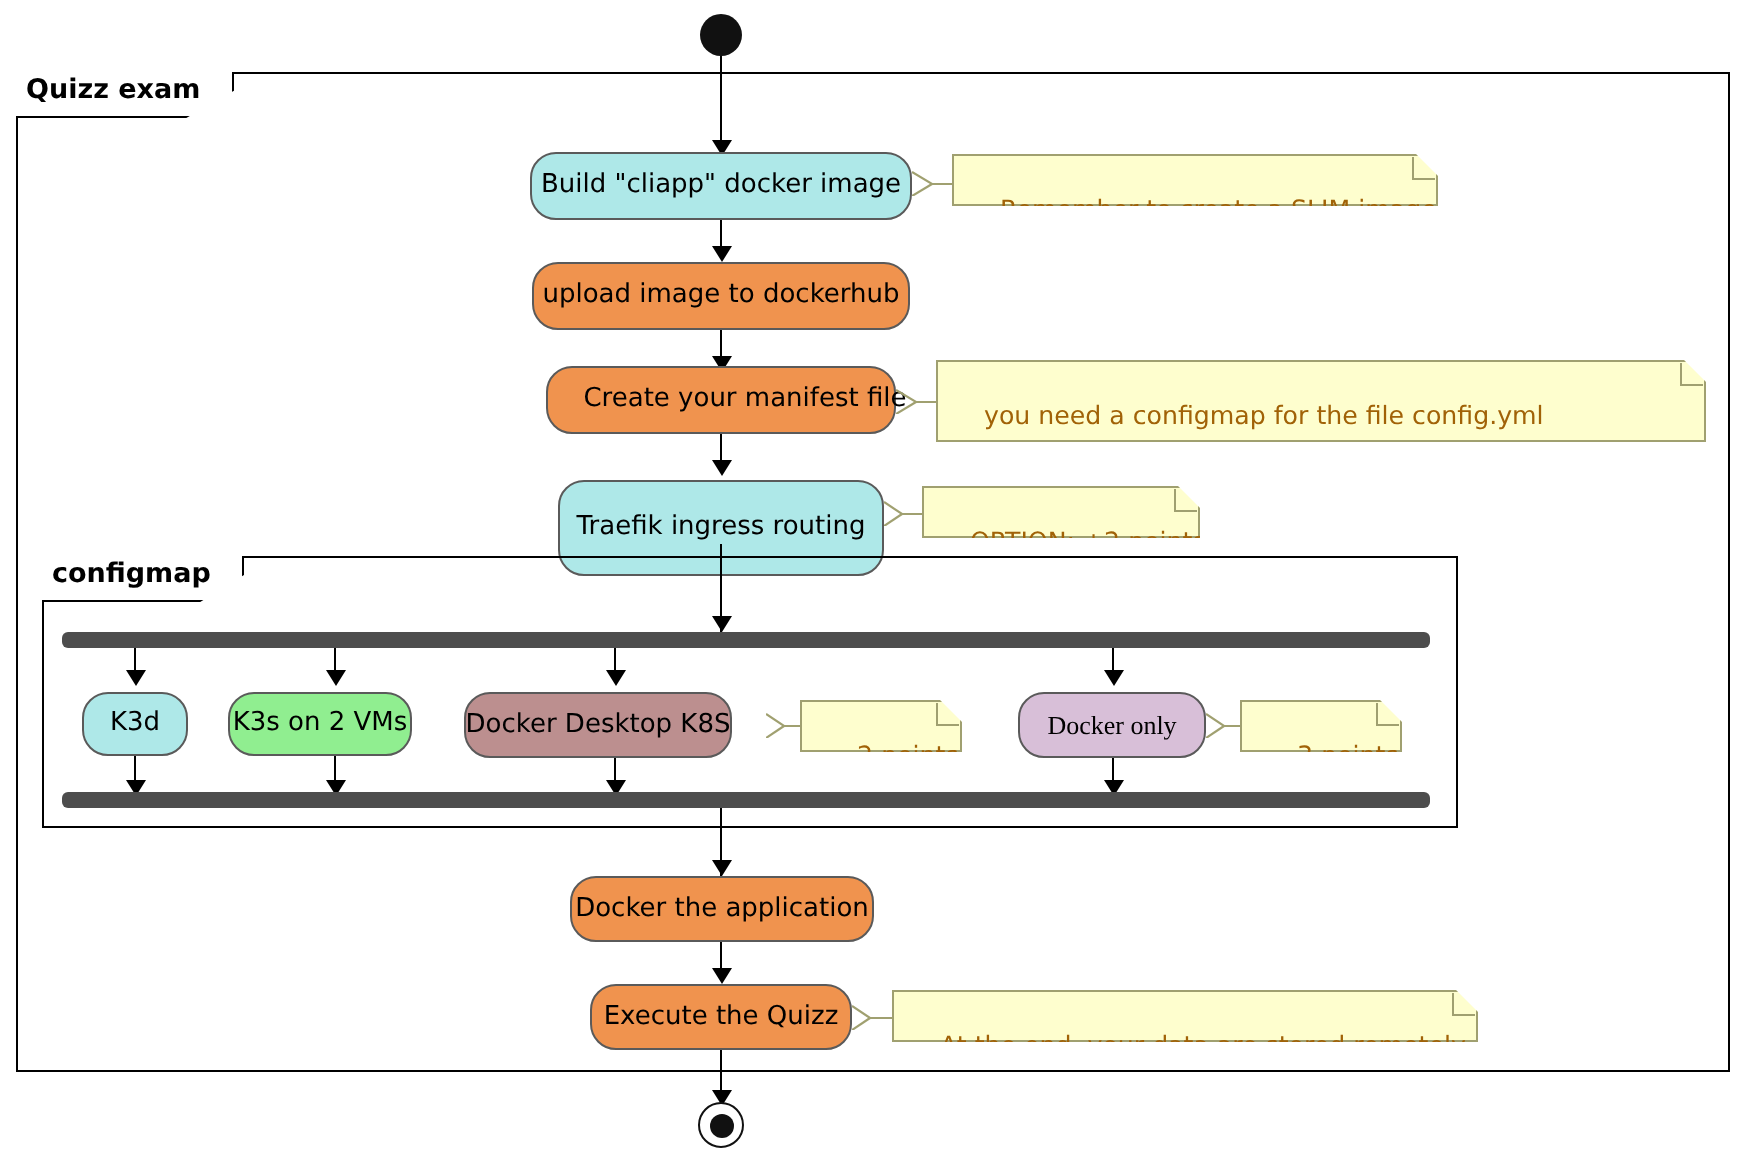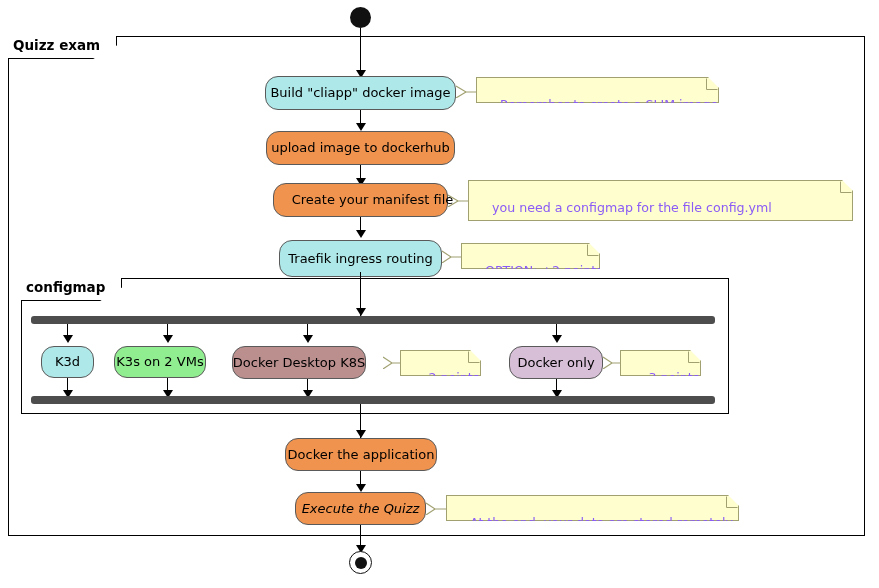--- a/index.html
+++ b/index.html
@@ -62,21 +62,21 @@
   }
   .activity span { position: relative; top: -0.5px; }
 
   
   .note {
     position: absolute;
     box-sizing: border-box;
     background: #FEFECE;
     border: 1px solid #A0A070;
     font-size: 12.6px;
-    color: #8b5cf6;
+    color: #a16207;
     padding: 4px 8px 4px 7px;
     line-height: 15px;
     white-space: pre;
     
     clip-path: polygon(0 0, calc(100% - 11px) 0, 100% 11px, 100% 100%, 0 100%);
   }
 
   
   .vline {
     position: absolute;
@@ -175,21 +175,21 @@
     <span>you need a configmap for the file config.yml</span><br>
     <span>IMPORTANT: your email xxxx@yncrea.fr is your identifier</span>
     <svg style="position:absolute; right:0; top:0; width:12px; height:12px;">
       <polyline points="0.5,0.5 0.5,11.5 11.5,11.5" fill="none" stroke="#A0A070" stroke-width="1"></polyline>
     </svg>
   </div>
 
   <div class="vline" style="left:360px; top:217px; height:17px;"></div>
   <div class="arrowhead" style="left:355.5px; top:230px;"></div>
 
-  <div class="activity" style="left:279px; top:240px; width:163px; height:37px; background:#AEE8E8;">
+  <div class="activity" style="left:279px; top:240px; width:163px; height:48px; background:#AEE8E8;">
     <span>Traefik ingress routing</span>
   </div>
 
   <svg class="leader" style="left:442px; top:249px; width:22px; height:14px;">
     <polyline points="0,2 9,8 22,8" fill="none" stroke="#A0A070" stroke-width="1.1"></polyline>
     <polyline points="0,14 9,8" fill="none" stroke="#A0A070" stroke-width="1.1"></polyline>
   </svg>
 
   <div class="note" style="left:461px; top:243px; width:139px; height:26px;">
     <span>OPTION: +2 points</span>
@@ -238,21 +238,21 @@
     <polyline points="0,14 9,8" fill="none" stroke="#A0A070" stroke-width="1.1"></polyline>
   </svg>
 
   <div class="note" style="left:400px; top:350px; width:81px; height:26px;">
     <span>-2 points</span>
     <svg style="position:absolute; right:0; top:0; width:12px; height:12px;">
       <polyline points="0.5,0.5 0.5,11.5 11.5,11.5" fill="none" stroke="#A0A070" stroke-width="1"></polyline>
     </svg>
   </div>
 
-  <div class="activity" style="left:509px; top:346px; width:94px; height:33px; background:#D8BFD8;">
+  <div class="activity" style="left:509px; top:346px; width:94px; height:33px; background:#D8BFD8;font-family:Liberation Serif, serif;">
     <span>Docker only</span>
   </div>
 
   <svg class="leader" style="left:603px; top:355px; width:21px; height:14px;">
     <polyline points="0,2 9,8 21,8" fill="none" stroke="#A0A070" stroke-width="1.1"></polyline>
     <polyline points="0,14 9,8" fill="none" stroke="#A0A070" stroke-width="1.1"></polyline>
   </svg>
 
   <div class="note" style="left:620px; top:350px; width:81px; height:26px;">
     <span>-3 points</span>
@@ -278,21 +278,21 @@
   <div class="vline" style="left:360px; top:404px; height:34px;"></div>
   <div class="arrowhead" style="left:355.5px; top:430px;"></div>
 
   <div class="activity" style="left:285px; top:438px; width:152px; height:33px; background:#F0934E;">
     <span>Docker the application</span>
   </div>
 
   <div class="vline" style="left:360px; top:471px; height:17px;"></div>
   <div class="arrowhead" style="left:355.5px; top:484px;"></div>
 
-  <div class="activity" style="left:295px; top:492px; width:131px; height:33px; background:#F0934E;font-style:italic;">
+  <div class="activity" style="left:295px; top:492px; width:131px; height:33px; background:#F0934E;">
     <span>Execute the Quizz</span>
   </div>
 
   <svg class="leader" style="left:426px; top:501px; width:22px; height:14px;">
     <polyline points="0,2 9,8 22,8" fill="none" stroke="#A0A070" stroke-width="1.1"></polyline>
     <polyline points="0,14 9,8" fill="none" stroke="#A0A070" stroke-width="1.1"></polyline>
   </svg>
 
   <div class="note" style="left:446px; top:495px; width:293px; height:26px;">
     <span>At the end, your data are stored remotely</span>

